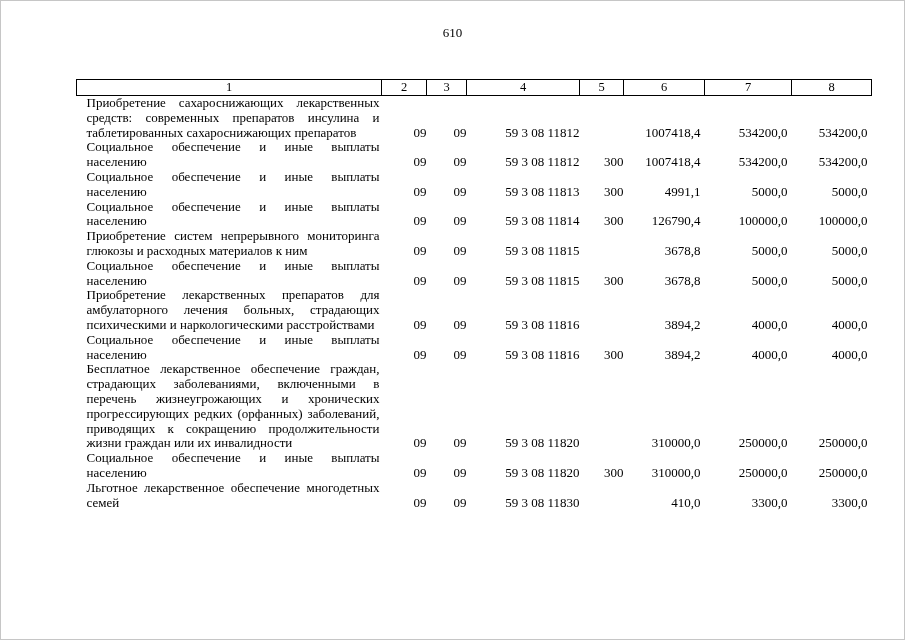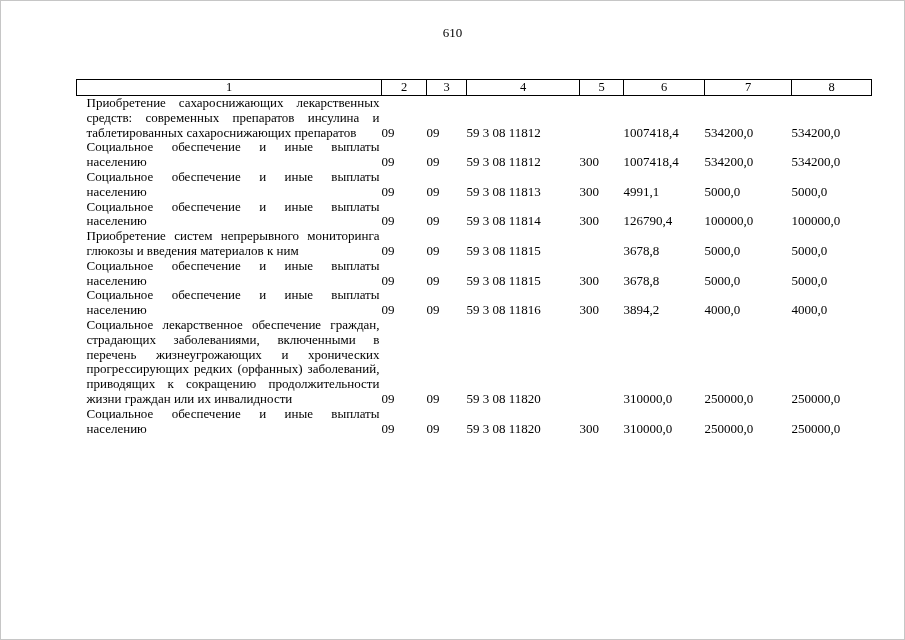--- a/index.html
+++ b/index.html
@@ -51,22 +51,23 @@
     padding: 0;
     font-size: 13px;
     line-height: 14.8px;
     vertical-align: bottom;
   }
   tbody td.c1 {
     text-align: justify;
     padding-left: 10px;
     padding-right: 2px;
   }
-  tbody td.c2, tbody td.c3, tbody td.c4, tbody td.c5 { text-align: left; }
+  tbody td.c2, tbody td.c3, tbody td.c4, tbody td.c5 { text-align: right; }
   tbody td.c6, tbody td.c7, tbody td.c8 {
+    text-align: right;
     padding-right: 4px;
   }
 </style>
 </head>
 <body>
 
 <div class="page">
 
   <div class="page-number">610</div>
 
@@ -128,65 +129,85 @@
     <td class="c1">Социальное обеспечение и иные выплаты населению</td>
     <td class="c2">09</td>
     <td class="c3">09</td>
     <td class="c4">59 3 08 11814</td>
     <td class="c5">300</td>
     <td class="c6">126790,4</td>
     <td class="c7">100000,0</td>
     <td class="c8">100000,0</td>
   </tr>
         <tr>
-    <td class="c1">Приобретение систем непрерывного мониторинга глюкозы и введения материалов к ним</td>
+    <td class="c1">Приобретение систем непрерывного мониторинга глюкозы и расходных материалов к ним</td>
     <td class="c2">09</td>
     <td class="c3">09</td>
     <td class="c4">59 3 08 11815</td>
     <td class="c5"></td>
     <td class="c6">3678,8</td>
     <td class="c7">5000,0</td>
     <td class="c8">5000,0</td>
   </tr>
         <tr>
     <td class="c1">Социальное обеспечение и иные выплаты населению</td>
     <td class="c2">09</td>
     <td class="c3">09</td>
     <td class="c4">59 3 08 11815</td>
     <td class="c5">300</td>
     <td class="c6">3678,8</td>
     <td class="c7">5000,0</td>
     <td class="c8">5000,0</td>
   </tr>
         <tr>
-    <td class="c1">Социальное обеспечение и иные выплаты населению</td>
+    <td class="c1">Приобретение лекарственных препаратов для амбулаторного лечения больных, страдающих психическими и наркологическими расстройствами</td>
     <td class="c2">09</td>
     <td class="c3">09</td>
     <td class="c4">59 3 08 11816</td>
-    <td class="c5">300</td>
+    <td class="c5"></td>
     <td class="c6">3894,2</td>
     <td class="c7">4000,0</td>
     <td class="c8">4000,0</td>
   </tr>
         <tr>
-    <td class="c1">Социальное лекарственное обеспечение граждан, страдающих заболеваниями, включенными в перечень жизнеугрожающих и хронических прогрессирующих редких (орфанных) заболеваний, приводящих к сокращению продолжительности жизни граждан или их инвалидности</td>
+    <td class="c1">Социальное обеспечение и иные выплаты населению</td>
+    <td class="c2">09</td>
+    <td class="c3">09</td>
+    <td class="c4">59 3 08 11816</td>
+    <td class="c5">300</td>
+    <td class="c6">3894,2</td>
+    <td class="c7">4000,0</td>
+    <td class="c8">4000,0</td>
+  </tr>
+        <tr>
+    <td class="c1">Бесплатное лекарственное обеспечение граждан, страдающих заболеваниями, включенными в перечень жизнеугрожающих и хронических прогрессирующих редких (орфанных) заболеваний, приводящих к сокращению продолжительности жизни граждан или их инвалидности</td>
     <td class="c2">09</td>
     <td class="c3">09</td>
     <td class="c4">59 3 08 11820</td>
     <td class="c5"></td>
     <td class="c6">310000,0</td>
     <td class="c7">250000,0</td>
     <td class="c8">250000,0</td>
   </tr>
         <tr>
     <td class="c1">Социальное обеспечение и иные выплаты населению</td>
     <td class="c2">09</td>
     <td class="c3">09</td>
     <td class="c4">59 3 08 11820</td>
     <td class="c5">300</td>
     <td class="c6">310000,0</td>
     <td class="c7">250000,0</td>
     <td class="c8">250000,0</td>
   </tr>
+        <tr>
+    <td class="c1">Льготное лекарственное обеспечение многодетных семей</td>
+    <td class="c2">09</td>
+    <td class="c3">09</td>
+    <td class="c4">59 3 08 11830</td>
+    <td class="c5"></td>
+    <td class="c6">410,0</td>
+    <td class="c7">3300,0</td>
+    <td class="c8">3300,0</td>
+  </tr>
       </tbody>
   </table>
 
 </div>
 
 </body></html>

